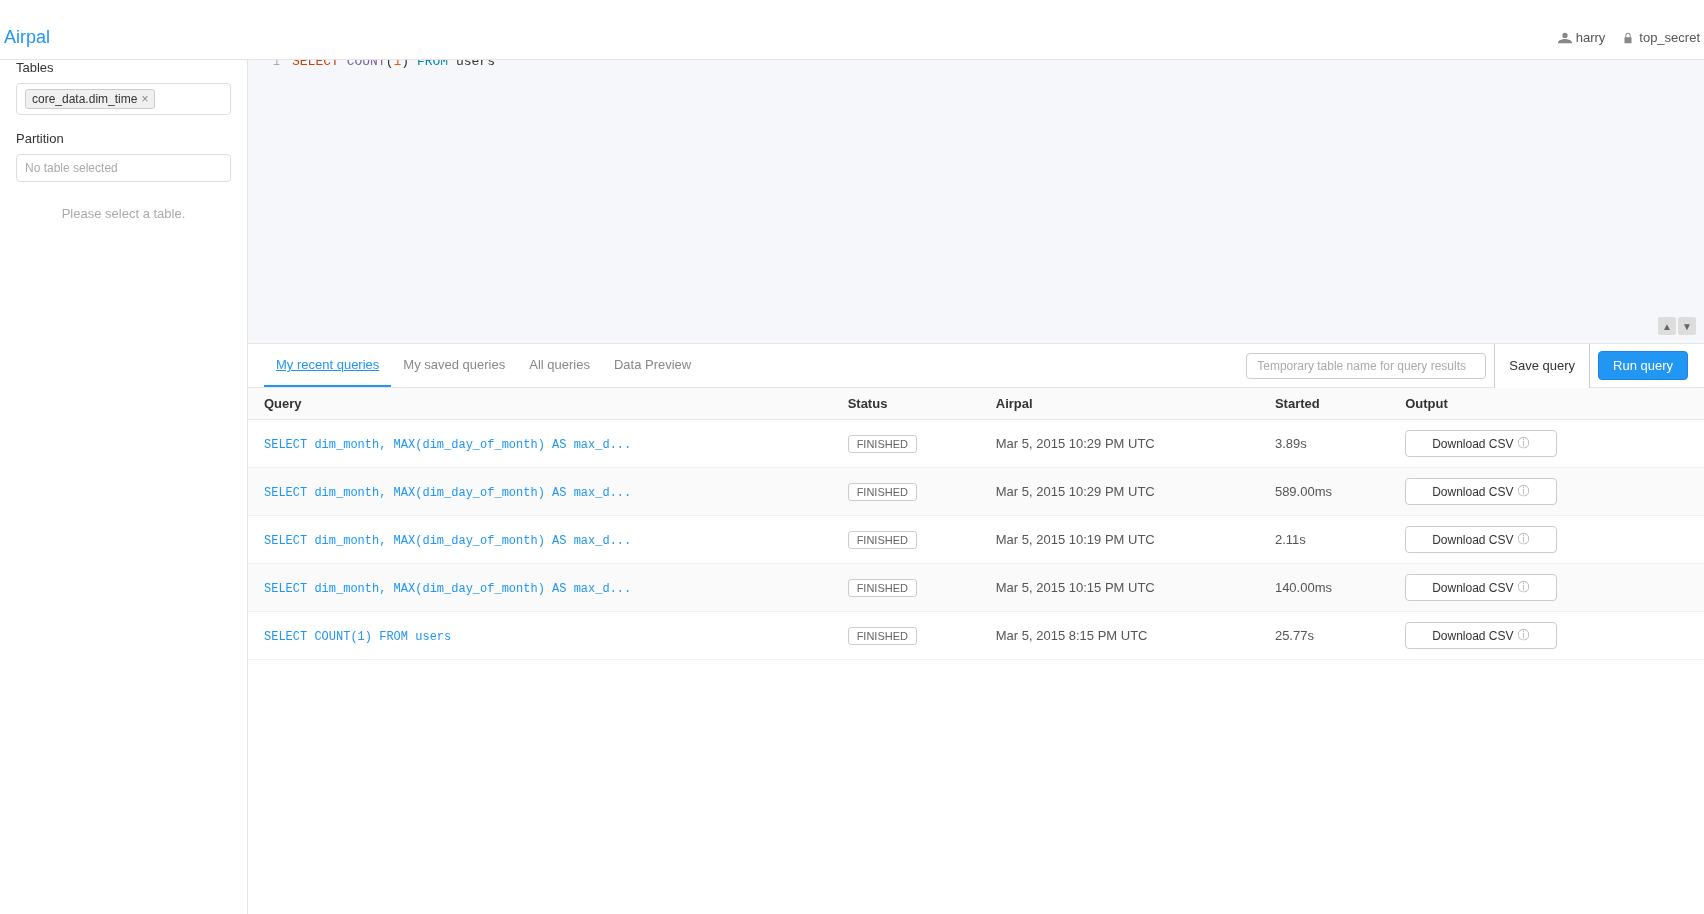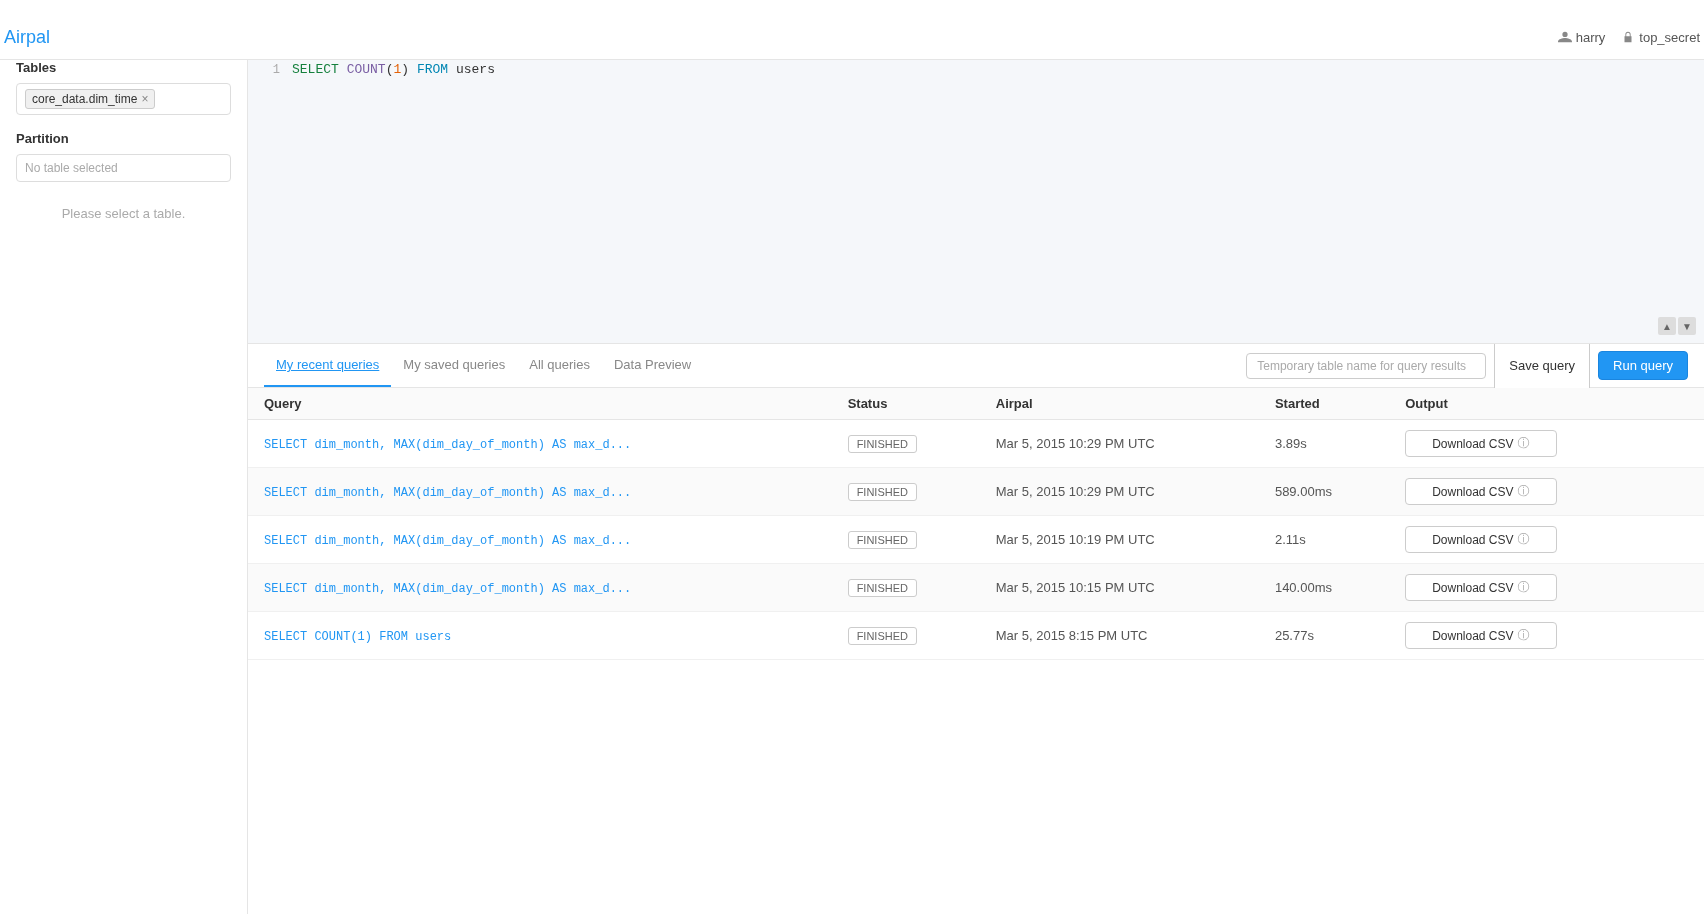--- a/index.html
+++ b/index.html
@@ -25,21 +25,21 @@
     }
     #header .user-section {
       display: flex;
       align-items: center;
       gap: 16px;
       font-size: 13px;
       color: #555;
     }
     #header .user-item {
       display: flex;
-      align-items: flex-start;
+      align-items: flex-end;
       gap: 4px;
     }
     .user-icon-svg, .lock-icon-svg {
       width: 14px; height: 14px;
       fill: #888;
     }
 
     
     #layout {
       display: flex;
@@ -51,21 +51,21 @@
     #sidebar {
       width: 248px;
       min-width: 248px;
       background: #fff;
       border-right: 1px solid #e5e5e5;
       padding: 16px;
       overflow-y: auto;
     }
     #sidebar .section-title {
       font-size: 13px;
-      font-weight: 700;
+      font-weight: 400;
       color: #333;
       margin-bottom: 8px;
     }
     .table-tag-container {
       border: 1px solid #ddd;
       border-radius: 4px;
       padding: 4px 8px;
       display: flex;
       align-items: center;
       flex-wrap: wrap;
@@ -137,21 +137,21 @@
     }
     .line-number {
       color: #aaa;
       width: 24px;
       min-width: 24px;
       text-align: right;
       margin-right: 12px;
       font-size: 12px;
       user-select: none;
     }
-    .code-keyword { color: #15803d; margin-top: 8px; }
+    .code-keyword { color: #c2410c; }
     .code-function { color: #795da3; }
     .code-number { color: #e36209; }
     .code-text { color: #333; }
     .code-from { color: #0086b3; }
 
     
     .editor-resize-controls {
       position: absolute;
       bottom: 8px;
       right: 8px;

